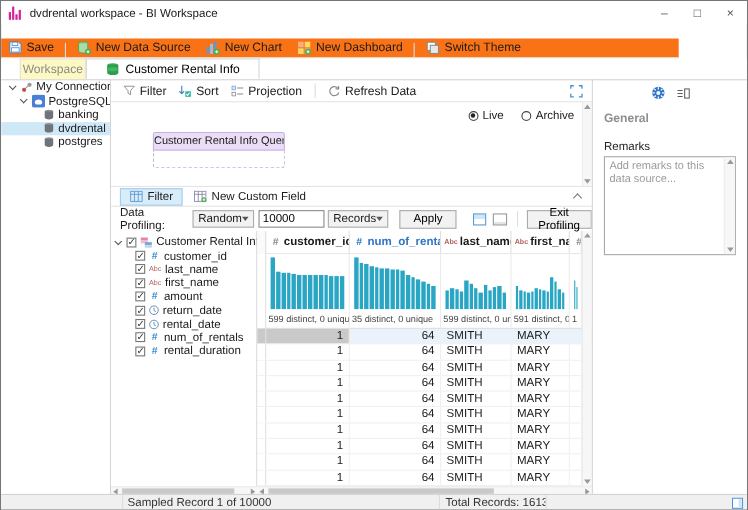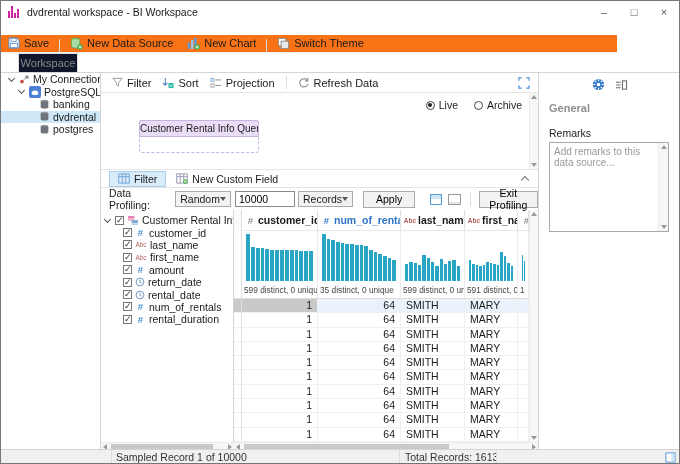--- a/index.html
+++ b/index.html
@@ -19,21 +19,21 @@
   
   #menubar{left:0;top:21px;width:678px;height:13px;display:flex;align-items:center;background:#fff;}
   .menu-item{padding:0 7px;}
   
   #toolbar{left:0;top:34px;width:616px;height:18px;display:flex;align-items:flex-end;background:#f97316;border-bottom:1px solid #ededed;box-sizing:border-box;}
   .tbtn{display:flex;align-items:center;gap:4px;padding:0 7px;height:18px;}
   .tsep{width:1px;height:13px;background:#dcdcdc;margin:0 3px;}
   
   #tabbar{left:0;top:52px;width:678px;height:19px;display:flex;align-items:flex-end;background:#fff;}
   .wtab{height:19px;box-sizing:border-box;display:flex;align-items:center;justify-content:center;gap:5px;font-size:11px;}
-  .wtab.inactive{margin-left:17px;width:60px;background:#0f172a;color:#8a8a8a;border:1px solid #e0e0e0;border-bottom:none;}
+  .wtab.inactive{margin-left:17px;width:60px;background:#fef9c3;color:#8a8a8a;border:1px solid #e0e0e0;border-bottom:none;}
   .wtab.active{width:158px;background:#fff;color:#000;border:1px solid #d5d5d5;border-bottom:1px solid #fff;}
   
   #sidebar{left:0;top:71px;width:100px;height:377px;border-top:1px solid #d5d5d5;border-right:1px solid #d5d5d5;box-sizing:border-box;background:#fff;overflow:hidden;}
   .sb-h{display:flex;align-items:center;justify-content:space-between;padding:5px 5px 6px 6px;}
   .sb-h .t{font-weight:bold;font-size:11px;}
   .snode{display:flex;align-items:center;gap:3px;height:12.5px;white-space:nowrap;overflow:hidden;font-size:10.5px;}
   .chev{width:4px;height:4px;border-right:1px solid #555;border-bottom:1px solid #555;transform:rotate(45deg);margin:-2px 2px 0 2px;flex:none;}
   .chevsp{width:9px;flex:none;display:inline-block;}
   
   #main{left:100px;top:71px;width:437px;height:377px;border-top:1px solid #d5d5d5;box-sizing:border-box;background:#fff;}
@@ -154,35 +154,58 @@
           <svg width="13" height="13" viewBox="0 0 14 14">
             <rect x="1" y="6" width="2.6" height="7" fill="#5b9bd5"></rect>
             <rect x="4.4" y="3" width="2.6" height="10" fill="#9dc3e6"></rect>
             <rect x="7.8" y="1" width="2.6" height="12" fill="#5b9bd5"></rect>
             <circle cx="10.8" cy="10.8" r="3" fill="#4caf50"></circle>
             <path d="M10.8 9.3v3M9.3 10.8h3" stroke="#fff" stroke-width="1"></path>
           </svg>
         </span>
         <span>New Chart</span>
       </span>
+      <span class="tbtn">
+        <span class="icon">
+          <svg width="13" height="13" viewBox="0 0 14 14">
+            <rect x="1" y="1" width="5.5" height="5.5" fill="#f4b183"></rect>
+            <rect x="7.5" y="1" width="5.5" height="5.5" fill="#ffd966"></rect>
+            <rect x="1" y="7.5" width="5.5" height="5.5" fill="#ffd966"></rect>
+            <rect x="7.5" y="7.5" width="5.5" height="5.5" fill="#f4b183"></rect>
+            <circle cx="10.8" cy="10.8" r="3" fill="#4caf50"></circle>
+            <path d="M10.8 9.3v3M9.3 10.8h3" stroke="#fff" stroke-width="1"></path>
+          </svg>
+        </span>
+        <span>New Dashboard</span>
+      </span>
       <span class="tsep"></span>
       <span class="tbtn">
         <span class="icon">
           <svg width="13" height="13" viewBox="0 0 14 14">
             <rect x="1.5" y="1.5" width="8" height="8" fill="#fff" stroke="#8a8a8a"></rect>
             <rect x="4.5" y="4.5" width="8" height="8" fill="#e8e8e8" stroke="#8a8a8a"></rect>
           </svg>
         </span>
         <span>Switch Theme</span>
       </span>
     </div>
 
   <div id="tabbar" class="abs">
     <div class="wtab inactive">
       <span>Workspace</span>
+    </div>
+    <div class="wtab active">
+      <span class="icon">
+          <svg width="13" height="12" viewBox="0 0 14 13">
+            <ellipse cx="7" cy="2.6" rx="5.5" ry="2.1" fill="#34a853"></ellipse>
+            <path d="M1.5 2.6v7.5c0 1.2 2.5 2.1 5.5 2.1s5.5-.9 5.5-2.1V2.6" fill="#2e9e4b"></path>
+            <ellipse cx="7" cy="6.4" rx="5.5" ry="2.1" fill="#43b563"></ellipse>
+          </svg>
+        </span>
+      <span>Customer Rental Info</span>
     </div>
   </div>
 
   <div id="sidebar" class="abs">
     <div id="conntree">
         <div class="snode">
           <span style="width:3px;flex:none;"></span>
           <span class="chev"></span>
           <span class="icon">
             <svg width="11" height="11" viewBox="0 0 12 12">

